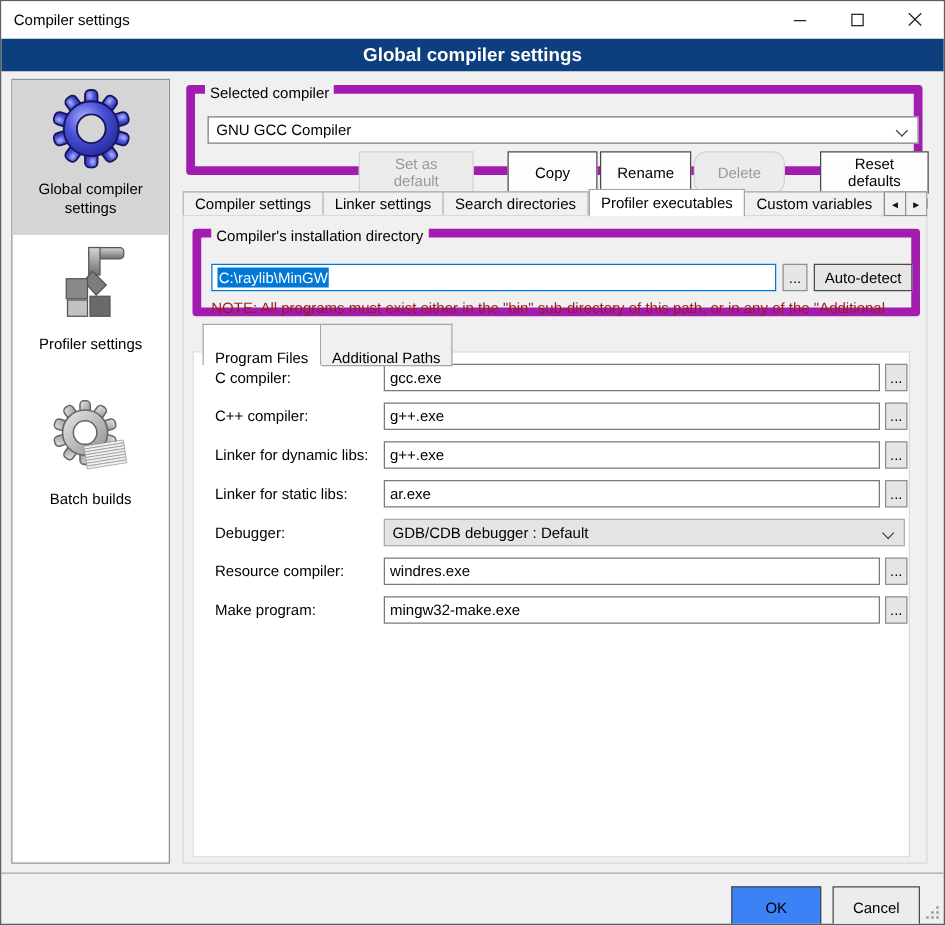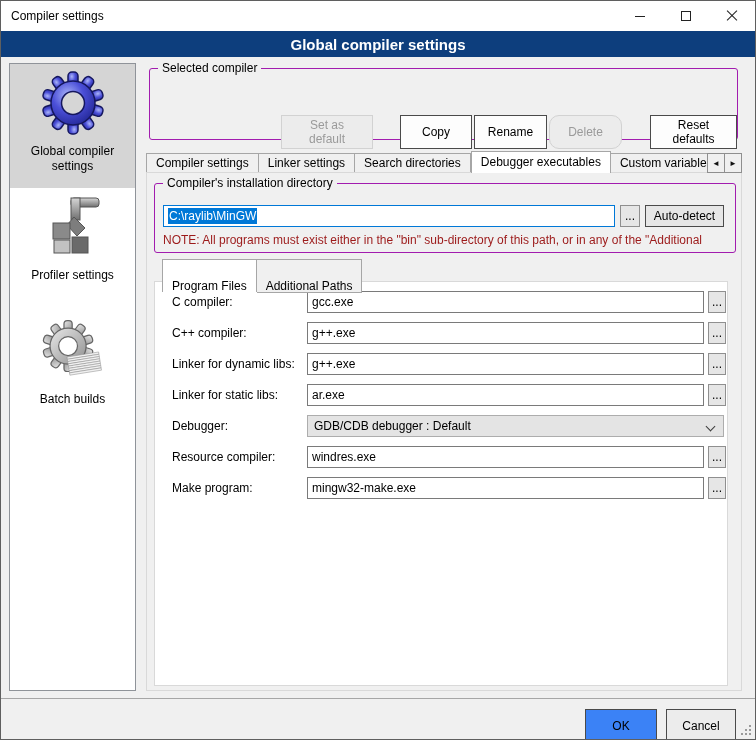--- a/index.html
+++ b/index.html
@@ -23,21 +23,21 @@
   
   .banner{position:absolute;left:0;top:30px;right:0;height:26px;background:#0d3e7d;color:#fff;
     font-size:15px;font-weight:bold;display:flex;align-items:center;justify-content:center;}
   
   .sidebar{position:absolute;left:8px;top:62px;width:127px;height:628px;background:#fff;border:1px solid #8f9399;overflow:hidden;}
   .side-item{width:100%;height:124px;display:flex;flex-direction:column;align-items:center;padding-top:7px;cursor:default;}
   .side-item.selected{background:#d5d5d5;}
   .side-icon{width:64px;height:64px;flex:0 0 64px;}
   .side-label{margin-top:9px;text-align:center;line-height:15px;padding:0 6px;}
   
-  .groupbox{position:absolute;border:1px solid #a21caf;border-radius:3px;}
+  .groupbox{position:absolute;border:7px solid #a21caf;border-radius:3px;}
   .grouplabel{position:absolute;top:-8px;left:8px;background:#F0F0F0;padding:0 4px;line-height:14px;}
   
   .combo{position:absolute;background:#fff;border:1px solid #7a7a7a;display:flex;align-items:center;padding:0 22px 0 6px;cursor:default;}
   .combo.gray{background:#e4e4e4;border-color:#adadad;}
   .chev{position:absolute;right:9px;top:7px;width:7px;height:7px;border-right:1.5px solid #3c3c3c;border-bottom:1.5px solid #3c3c3c;transform:rotate(45deg);}
   .win-btn{position:absolute;height:21px;background:#fdfdfd;border:1px solid #4a4a4a;
     font-family:"Liberation Sans",sans-serif;font-size:12px;display:flex;align-items:center;justify-content:center;cursor:default;padding:16px;}
   .win-btn.disabled{background:#ececec;border-color:#d2d2d2;color:#9a9a9a;}
   .btn-gray{position:absolute;background:#e6e6e6;border:1px solid #8f8f8f;font-size:12px;
     display:flex;align-items:center;justify-content:center;cursor:default;}
@@ -171,34 +171,38 @@
               <rect x="0" y="13.799999999999999" width="32" height="2.3" fill="#f1f1f1" stroke="#8d8d8d" stroke-width="0.5"></rect>
               <rect x="0" y="16.099999999999998" width="32" height="2.3" fill="#f1f1f1" stroke="#8d8d8d" stroke-width="0.5"></rect>
             </g>
           </svg></span>
         <div class="side-label">Batch builds</div>
       </div>
     </div>
 
   <div class="groupbox" style="left:148px;top:67px;width:589px;height:72px;">
     <span class="grouplabel">Selected compiler</span>
+    <div class="combo" style="left:10px;top:18px;width:569px;height:22px;">
+      <span>GNU GCC Compiler</span>
+      <span class="chev"></span>
+    </div>
     <div id="compiler-buttons">
         <button class="win-btn disabled" style="left: 131px; top: 46px; width: 92px;">Set as default</button>
         <button class="win-btn" style="left: 250px; top: 46px; width: 72px;">Copy</button>
         <button class="win-btn" style="left: 324px; top: 46px; width: 73px; text-align: center;">Rename</button>
         <button class="win-btn disabled" style="left: 399px; top: 46px; width: 73px; border-radius: 10px;">Delete</button>
         <button class="win-btn" style="left: 500px; top: 46px; width: 87px;">Reset defaults</button>
       </div>
   </div>
 
   <div class="tabstrip" id="tabstrip">
       <div class="tab">Compiler settings</div>
       <div class="tab">Linker settings</div>
       <div class="tab">Search directories</div>
-      <div class="tab active">Debugger executables</div>
+      <div class="tab active">Profiler executables</div>
       <div class="tab">Custom variables</div>
       <div class="tab clipped">Build options</div>
       <div class="tabscroll">
         <div class="scroll-btn">◄</div>
         <div class="scroll-btn">►</div>
       </div>
     </div>
   <div class="tabpage"></div>
 
   <div class="groupbox" style="left:153px;top:182px;width:582px;height:70px;z-index:2;">

